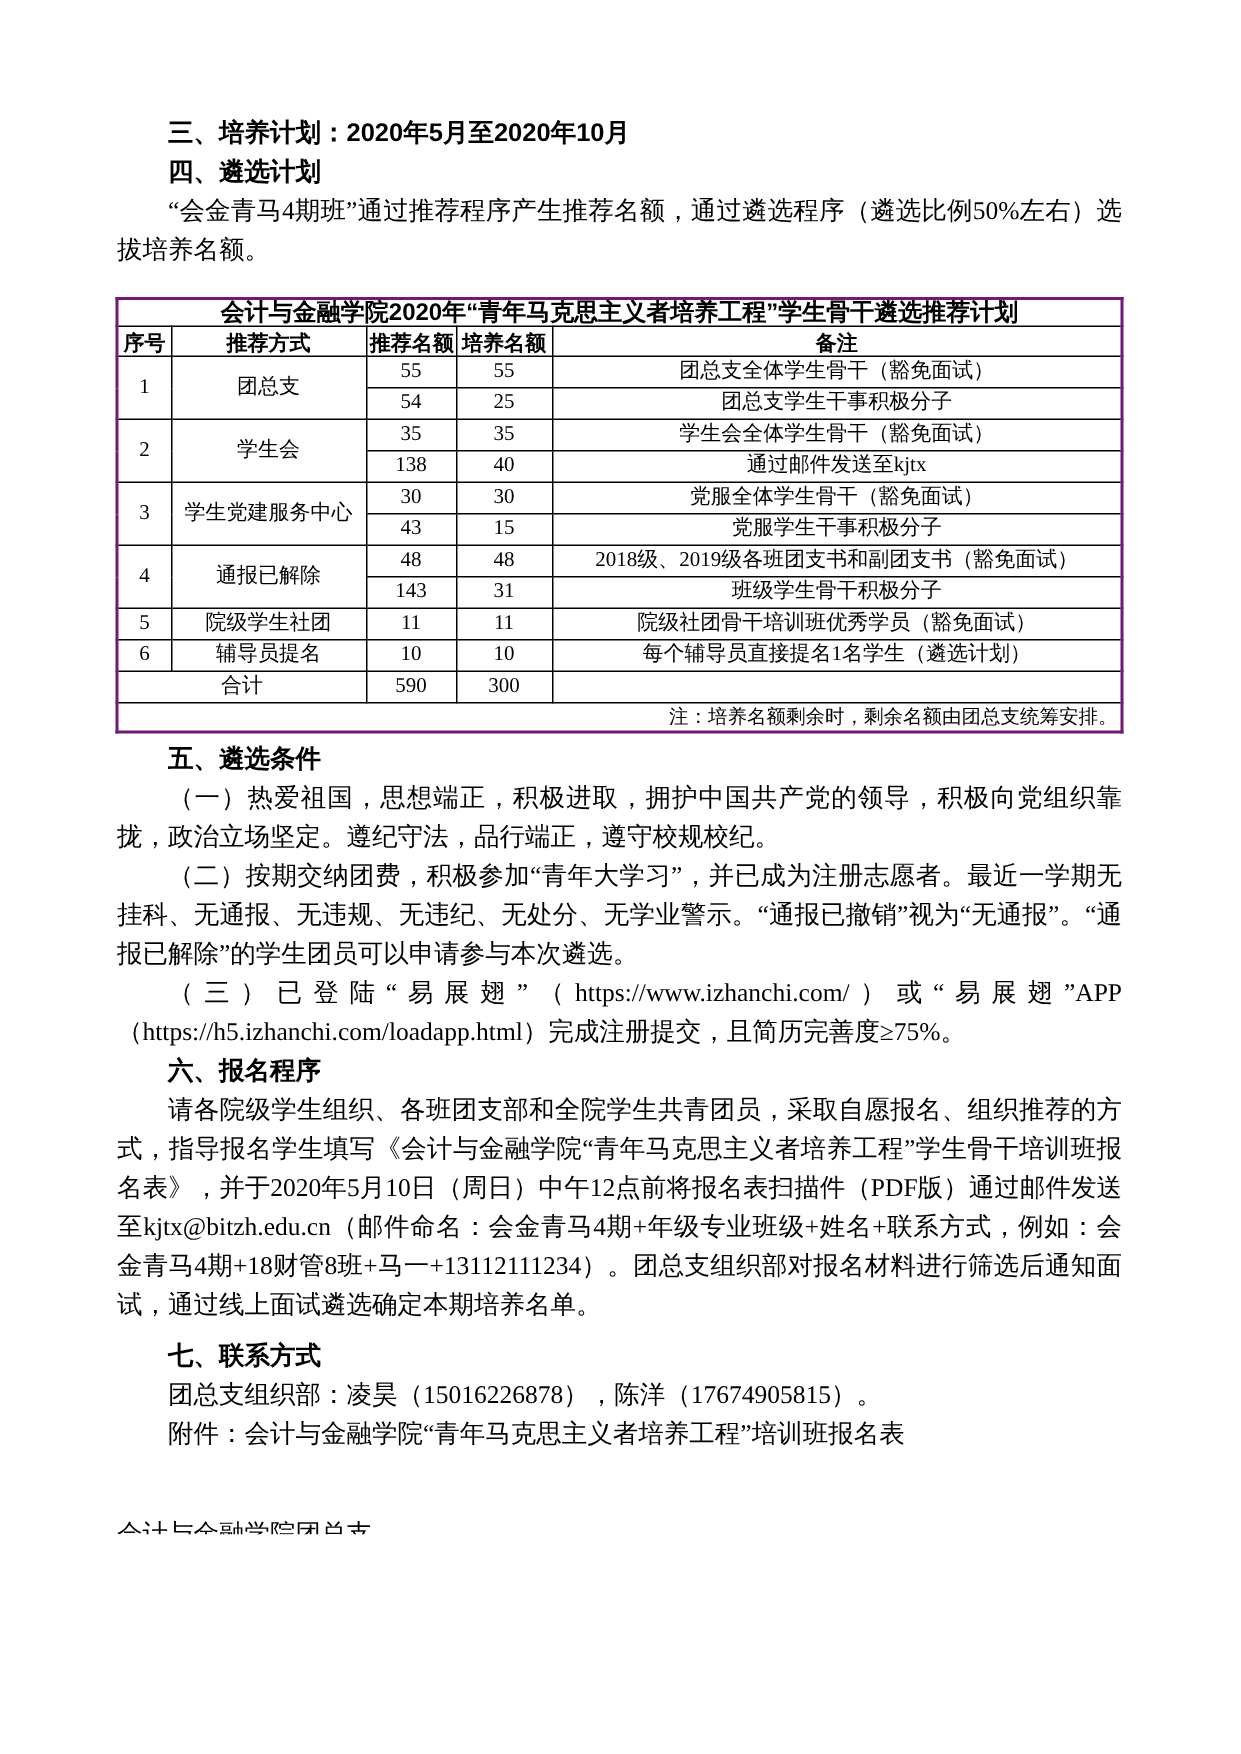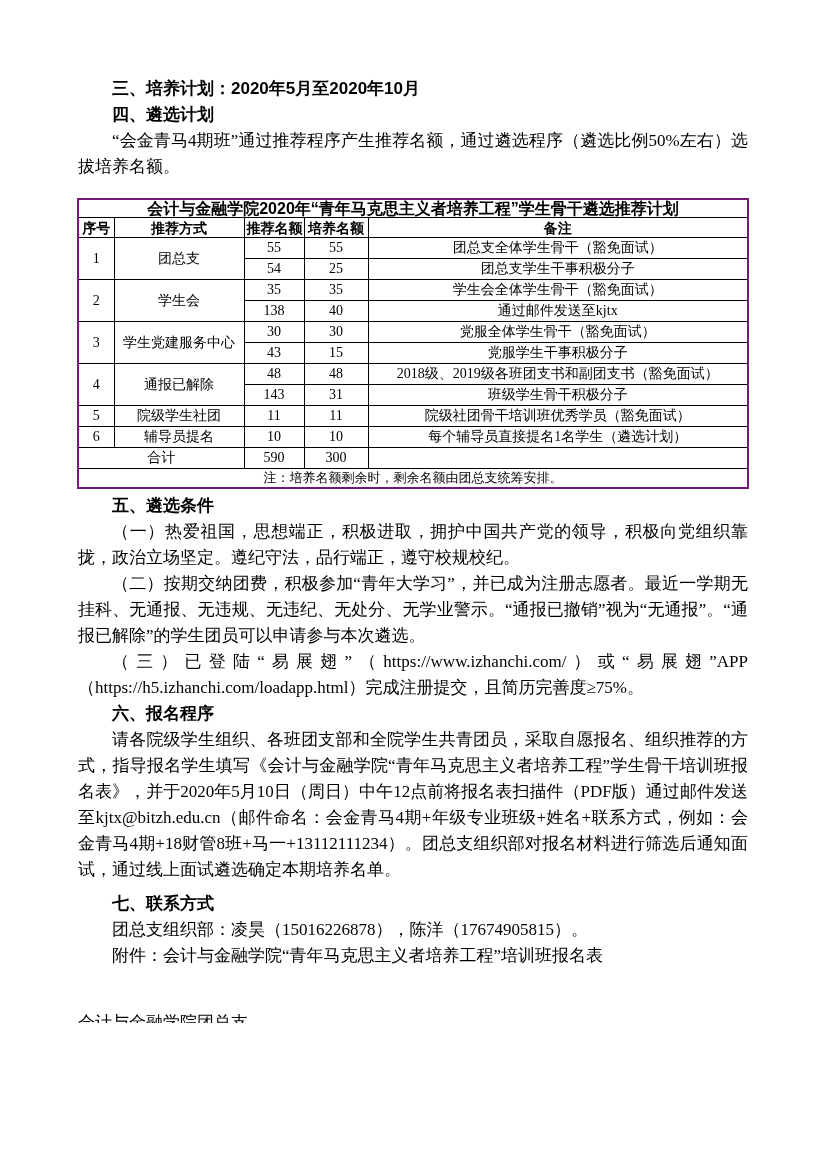--- a/index.html
+++ b/index.html
@@ -61,21 +61,21 @@
     line-height: 17px;
     font-family: "Liberation Sans", "DejaVu Sans", sans-serif;
   }
   table.plan th {
     font-weight: 700;
     height: 19px;
     font-family: "Liberation Sans", "DejaVu Sans", sans-serif;
   }
   table.plan td.num { font-family: "Liberation Serif", "DejaVu Serif", serif; }
   table.plan td.note {
-    text-align: center;
+    text-align: right;
     font-size: 13px;
     height: 18px;
   }
   .col-no     { width: 36px; }
   .col-method { width: 130px; }
   .col-rec    { width: 60px; }
   .col-train  { width: 64px; }
   .col-remark { width: 380px; }
   .gap-sec7 { margin-top: 8px; }
   .attachment { }

